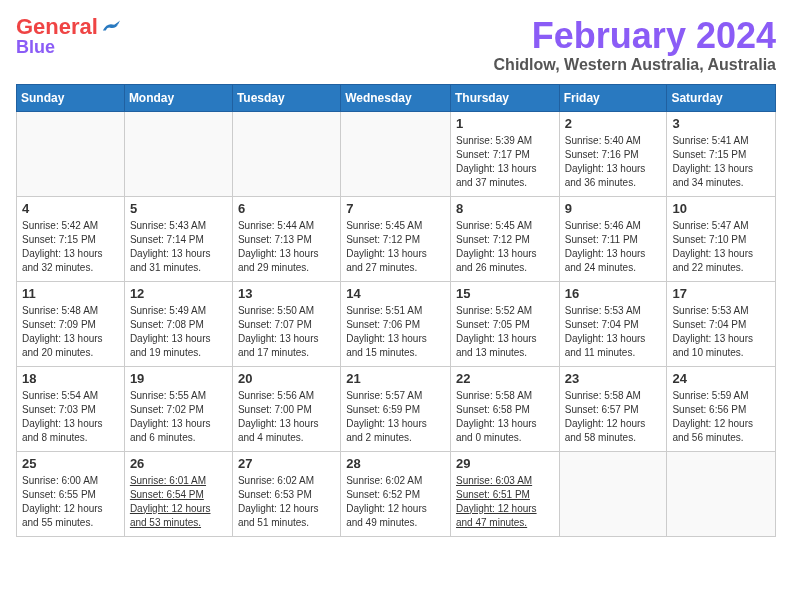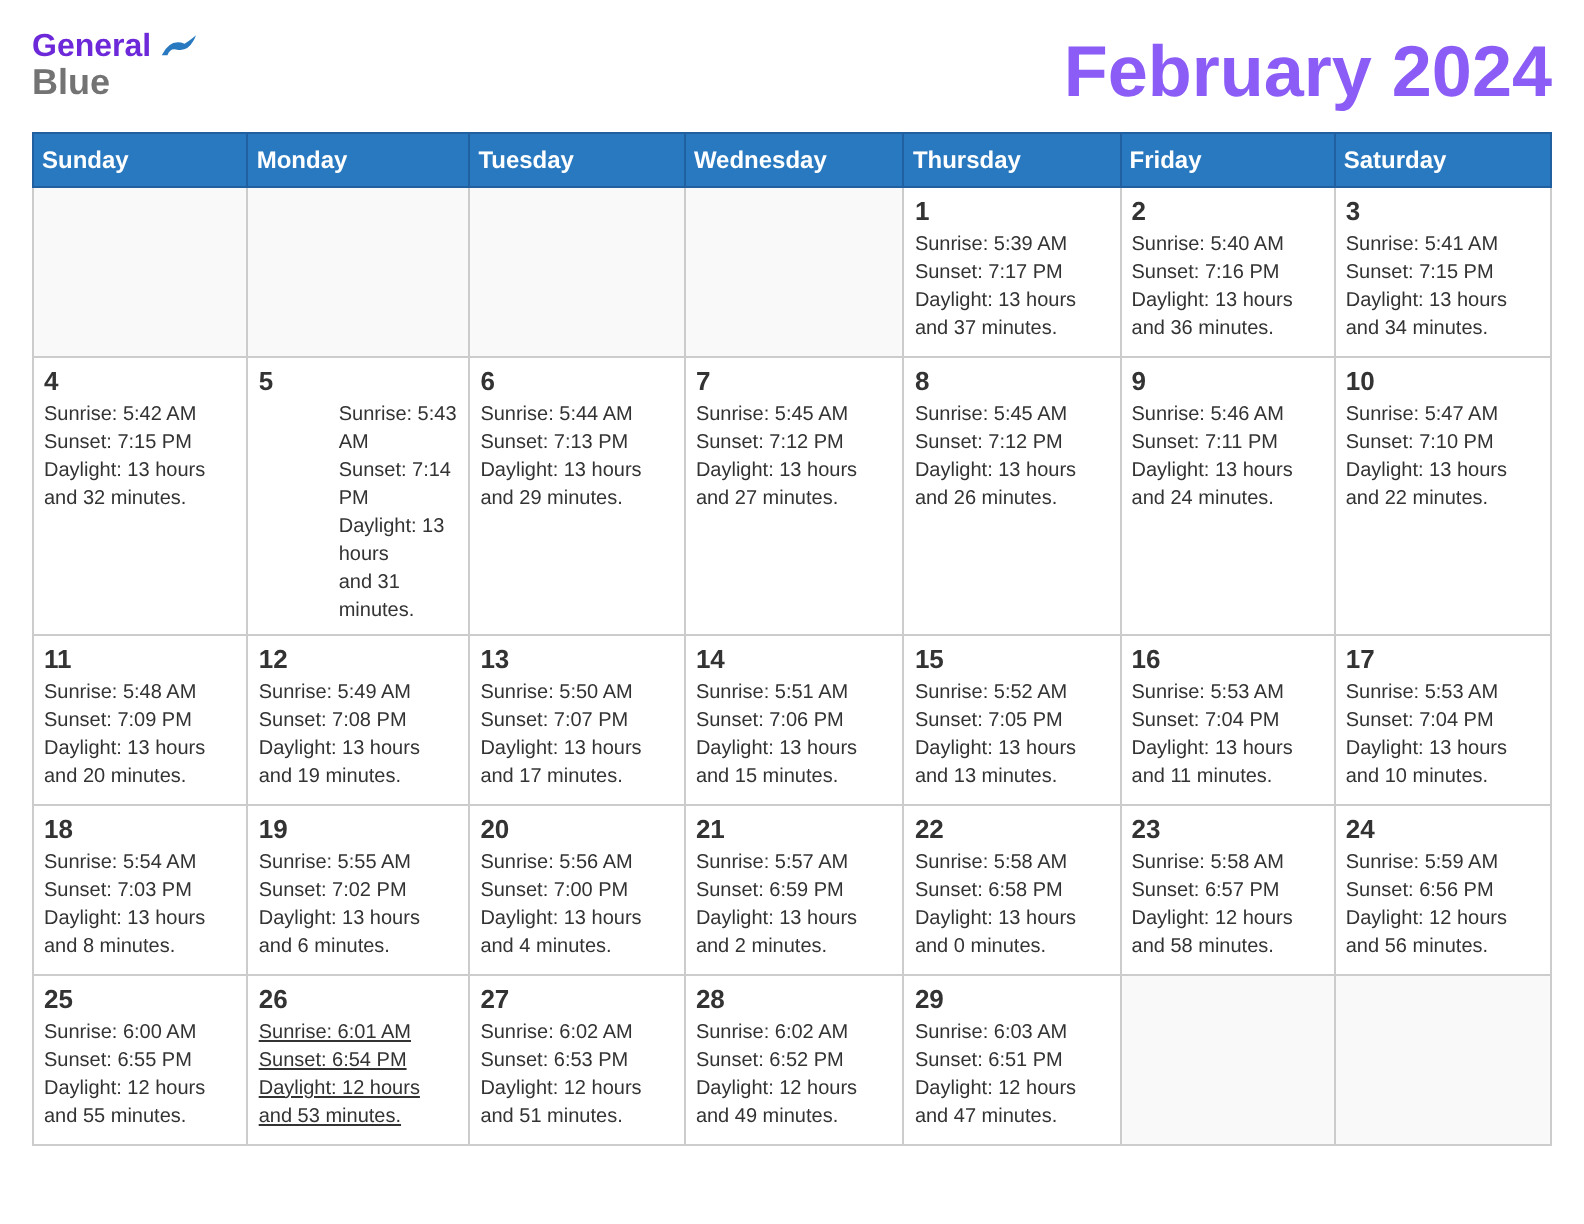--- a/index.html
+++ b/index.html
@@ -15,29 +15,29 @@
       align-items: flex-start;
       justify-content: space-between;
       margin-bottom: 10px;
     }
     .logo {
       display: flex;
       flex-direction: column;
       align-items: flex-start;
     }
     .logo-general {
-      font-size: 16px;
-      font-weight: bold;
-      color: #6d28d9;
+      font-size: 22px;
+      font-weight: bold;
+      color: #ef4444;
       line-height: 1;
     }
     .logo-blue {
       font-size: 18px;
       font-weight: bold;
-      color: #737373;
+      color: #8b5cf6;
       line-height: 1;
     }
     .logo-icon {
       display: inline-block;
       width: 20px;
       height: 14px;
       margin-left: 2px;
     }
     .title-section {
       text-align: right;
@@ -104,20 +104,21 @@
       <span class="logo-general">General</span>
       <svg class="logo-icon" viewBox="0 0 28 18" xmlns="http://www.w3.org/2000/svg">
         <path d="M4 14 Q10 2 20 6 Q24 8 26 4 Q22 12 14 10 Q10 9 8 14Z" fill="#2979c0"></path>
         <path d="M20 6 Q26 2 28 0 Q26 6 22 8Z" fill="#2979c0"></path>
       </svg>
     </div>
     <span class="logo-blue">Blue</span>
   </div>
   <div class="title-section">
     <div class="month-title">February 2024</div>
+    <div class="location-title">Chidlow, Western Australia, Australia</div>
   </div>
 </div>
 
 <table class="calendar">
   <thead>
     <tr>
     <th>Sunday</th>
         <th>Monday</th>
         <th>Tuesday</th>
         <th>Wednesday</th>
@@ -157,21 +158,21 @@
       <tr class="week-row">
         <td>
           <span class="day-number">4</span>
           <div class="day-info" style="white-space: pre-line;">Sunrise: 5:42 AM
 Sunset: 7:15 PM
 Daylight: 13 hours
 and 32 minutes.</div>
         </td>
         <td>
           <span class="day-number">5</span>
-          <div class="day-info" style="white-space: pre-line; margin-left: 40px;">Sunrise: 5:43 AM
+          <div class="day-info" style="white-space: pre-line;">Sunrise: 5:43 AM
 Sunset: 7:14 PM
 Daylight: 13 hours
 and 31 minutes.</div>
         </td>
         <td>
           <span class="day-number">6</span>
           <div class="day-info" style="white-space: pre-line;">Sunrise: 5:44 AM
 Sunset: 7:13 PM
 Daylight: 13 hours
 and 29 minutes.</div>
@@ -331,21 +332,21 @@
         </td>
         <td>
           <span class="day-number">28</span>
           <div class="day-info" style="white-space: pre-line;">Sunrise: 6:02 AM
 Sunset: 6:52 PM
 Daylight: 12 hours
 and 49 minutes.</div>
         </td>
         <td>
           <span class="day-number">29</span>
-          <div class="day-info" style="white-space: pre-line;">Sunrise: 6:03 AM
+          <div class="day-info" style="white-space: pre-line; text-decoration: underline;">Sunrise: 6:03 AM
 Sunset: 6:51 PM
 Daylight: 12 hours
 and 47 minutes.</div>
         </td>
         <td class="empty"></td>
         <td class="empty"></td>
       </tr>
     </tbody>
 </table>
 

